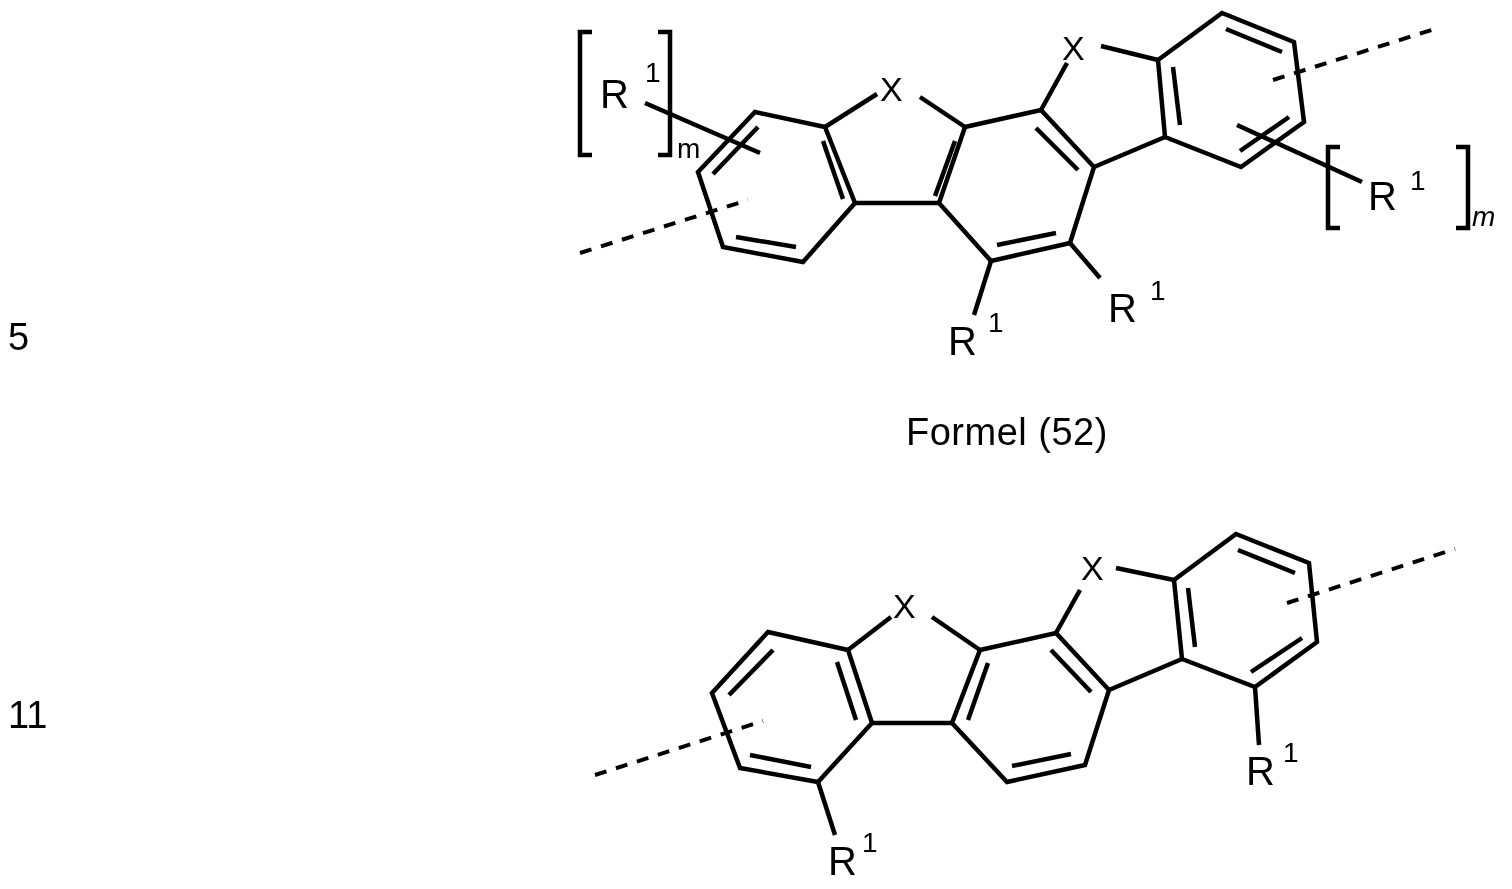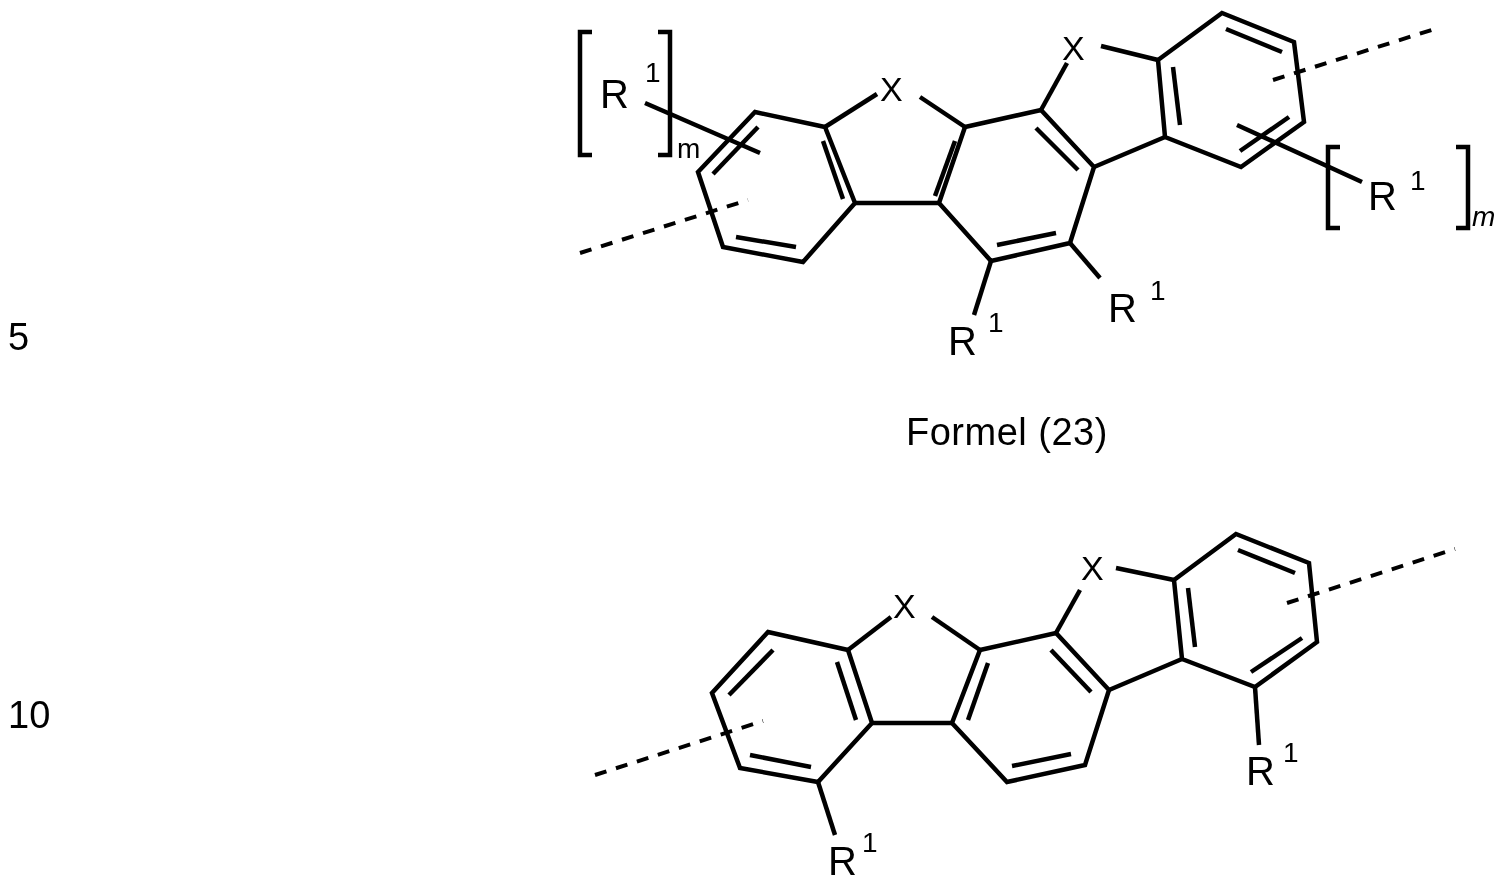--- a/index.html
+++ b/index.html
@@ -9,21 +9,21 @@
   .caption { position: absolute; font-size: 38px; line-height: 1; letter-spacing: 0.5px; }
   svg.structure { position: absolute; left: 0; top: 0; }
   .bond { stroke: #000; stroke-width: 4.5; fill: none; stroke-linecap: butt; }
   .dash { stroke: #000; stroke-width: 4; fill: none; stroke-dasharray: 12 10; }
   .lbl { font-family: "Liberation Sans", "DejaVu Sans", sans-serif; fill: #000; }
 </style>
 </head>
 <body>
 
 <div class="line-num" style="left:8px; top:318px;">5</div>
-<div class="line-num" style="left:8px; top:696px;">10</div>
+<div class="line-num" style="left:8px; top:696px;">11</div>
 
 <svg class="structure" width="1512" height="889" viewBox="0 0 1512 889">
 
   <g>
 
     <polygon class="bond" points="755,112 825,127 855,203 803,262 723,247 698,172"></polygon>
     <line class="bond" x1="823" y1="141" x2="843" y2="199"></line>
     <line class="bond" x1="736" y1="237" x2="796" y2="247"></line>
     <line class="bond" x1="713" y1="174" x2="758" y2="127"></line>
 
@@ -104,13 +104,13 @@
   <text class="lbl" x="893" y="618" font-size="34">X</text>
   <text class="lbl" x="1081" y="580" font-size="34">X</text>
 
   <text class="lbl" x="828" y="875" font-size="40">R</text>
   <text class="lbl" x="862" y="852" font-size="28">1</text>
 
   <text class="lbl" x="1246" y="785" font-size="40">R</text>
   <text class="lbl" x="1283" y="762" font-size="28">1</text>
 </svg>
 
-<div class="caption" style="left:906px; top:413px;">Formel (23)</div>
+<div class="caption" style="left:906px; top:413px;">Formel (52)</div>
 
 </body></html>

